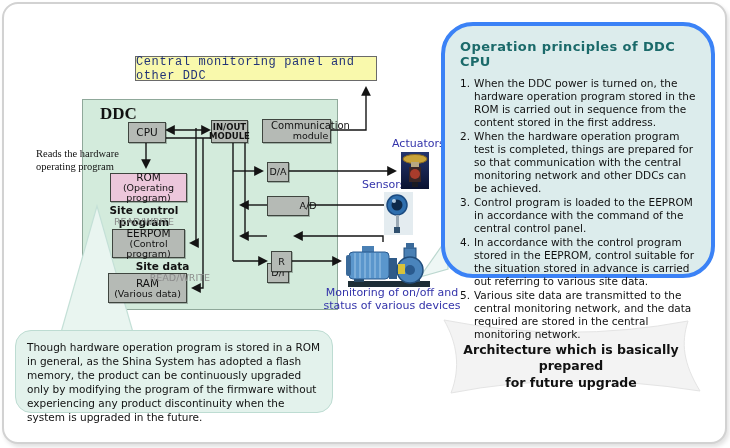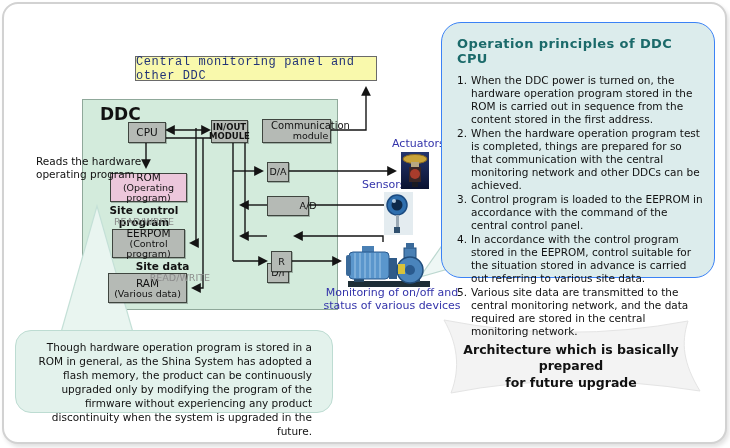--- a/index.html
+++ b/index.html
@@ -5,21 +5,21 @@
   * { box-sizing: border-box; margin: 0; padding: 0; }
   body { font-family: "DejaVu Sans", "Liberation Sans", sans-serif; background: #ffffff; }
   .stage { position: relative; width: 730px; height: 448px; background: #fff; overflow: hidden; }
   .card {
     position: absolute; left: 2px; top: 2px; width: 725px; height: 442px;
     background: #fff; border: 2px solid #d2d2d2; border-radius: 16px;
     box-shadow: 2px 3px 4px rgba(0,0,0,0.12);
   }
   .abs { position: absolute; }
   svg.wires { position: absolute; left: 0; top: 0; z-index: 2; pointer-events: none; }
-  .layer { z-index: 3; }
+  .layer { z-index: 3; font-family: Liberation Serif, serif; }
 
   .top-box {
     left: 135px; top: 56px; width: 242px; height: 25px;
     background: #f9f9ac; border: 1px solid #6a6a6a;
     color: #223377; font-size: 12px; letter-spacing: 0.6px;
     display: flex; align-items: center; justify-content: center; z-index: 3; font-family: Liberation Mono, monospace;
   }
   .ddc-box {
     left: 82px; top: 99px; width: 256px; height: 211px;
     background: #d3ebdc; border: 1px solid #8fa89a; z-index: 1;
@@ -43,42 +43,42 @@
   .da { left: 267px; top: 162px; width: 22px; height: 20px; }
   .ad { left: 267px; top: 196px; width: 22px; height: 20px; padding-left: 40px; }
   .di { left: 267px; top: 227px; width: 22px; height: 20px; margin-top: 36px; }
   .rr { left: 271px; top: 251px; width: 21px; height: 21px; }
 
   .mini-label { z-index: 3; color: #111; }
   .site-ctrl { left: 96px; top: 204px; width: 96px; text-align: center; font-size: 10.5px; font-weight: bold; }
   .rw1 { left: 96px; top: 216px; width: 96px; text-align: center; font-size: 9.5px; color: #8b8b8b; }
   .site-data { left: 115px; top: 260px; width: 95px; text-align: center; font-size: 10.5px; font-weight: bold; }
   .rw2 { left: 115px; top: 272px; width: 95px; text-align: right; font-size: 9.5px; color: #8b8b8b; }
-  .reads-note { left: 36px; top: 147px; width: 110px; font-size: 10.5px; line-height: 1.25; color: #111; margin-top: 8px; }
+  .reads-note { left: 36px; top: 147px; width: 110px; font-size: 10.5px; line-height: 1.25; color: #111; }
 
   .dev-label { color: #3333aa; font-size: 11px; z-index: 3; }
   .actuators-label { left: 392px; top: 137px; }
   .sensors-label { left: 362px; top: 178px; }
   .monitoring-label { left: 322px; top: 287px; width: 140px; text-align: center; line-height: 1.18; }
   .device { z-index: 3; }
 
   .panel {
     left: 441px; top: 22px; width: 274px; height: 256px;
-    background: #dcecec; border: 1px solid #3b82f6; border-radius: 20px;
+    background: #dcecec; border: 4px solid #3b82f6; border-radius: 32px;
     z-index: 3; padding: 13px 10px 8px 15px;
   }
   .panel-title { font-size: 13px; font-weight: bold; color: #1b6a6a; letter-spacing: 0.4px; margin-bottom: 8px; }
   .p-item { display: flex; font-size: 10.5px; line-height: 1.24; color: #111; margin-bottom: 1px; }
   .p-item .num { width: 14px; flex: 0 0 14px; }
   .p-item .txt { flex: 1; }
 
   .bubble {
     left: 15px; top: 330px; width: 318px; height: 83px;
     background: #e3f2ec; border: 1.5px solid #bddcd2; border-radius: 16px;
-    z-index: 3; padding: 9px 20px; font-size: 10.5px; line-height: 1.34; color: #111; text-align: right;
+    z-index: 3; padding: 9px 11px; font-size: 10.5px; line-height: 1.34; color: #111;
   }
 
   .banner-text {
     left: 440px; top: 342px; width: 262px; text-align: center; z-index: 3;
     font-size: 12.5px; font-weight: bold; color: #111; line-height: 1.3;
   }
 </style>
 </head>
 <body>
 

